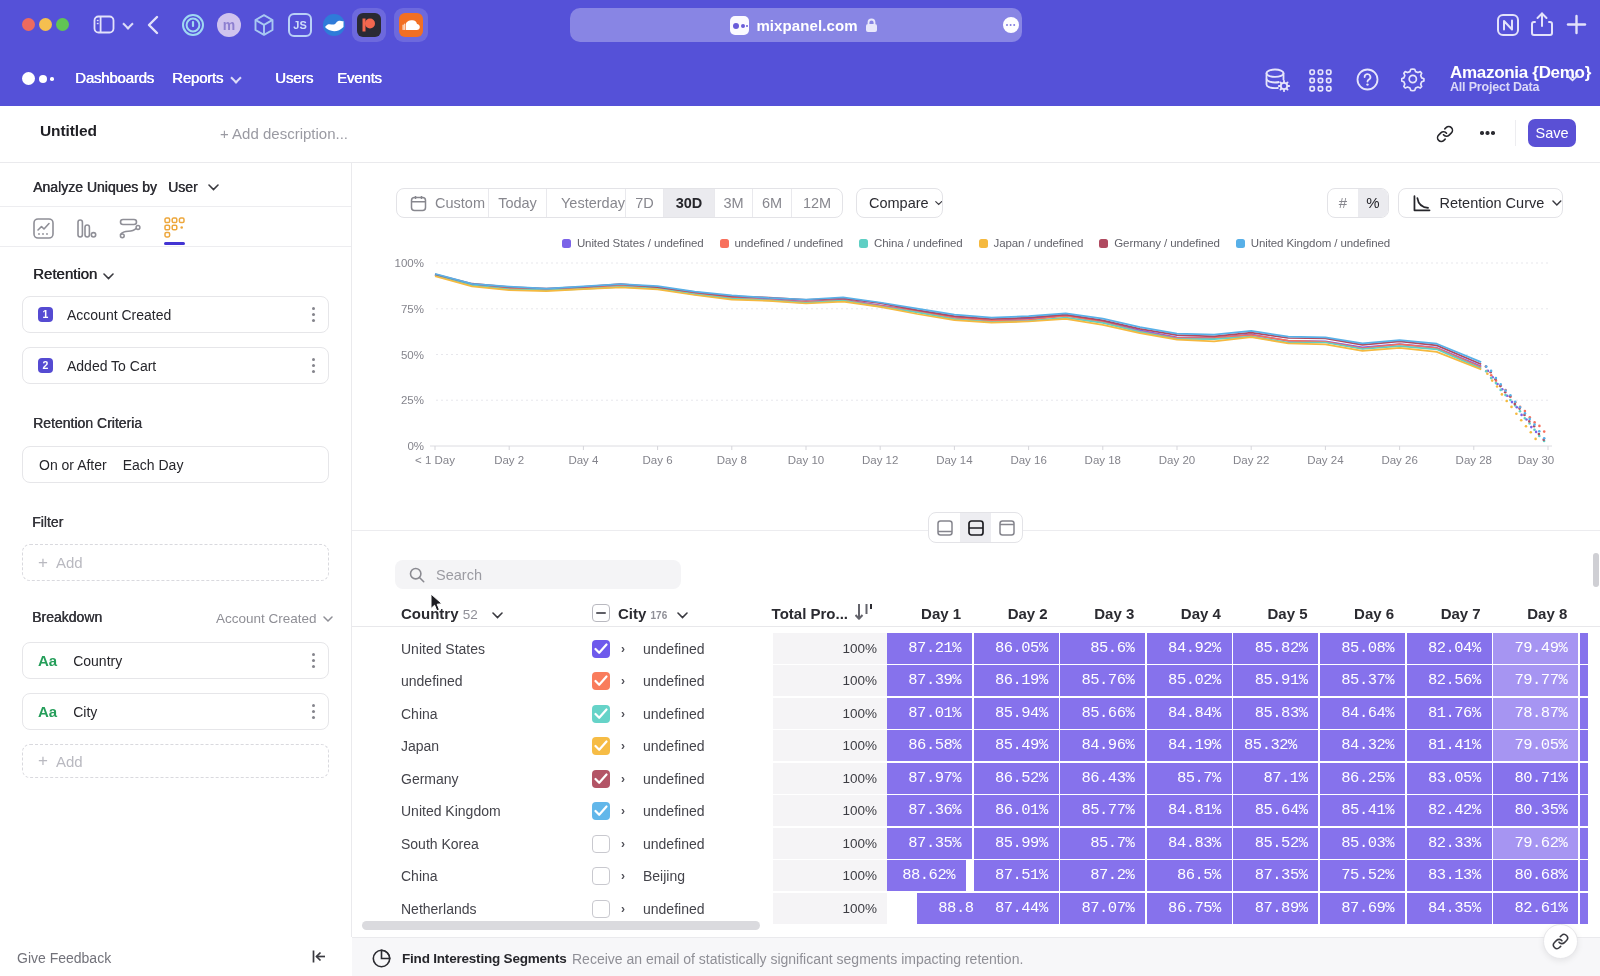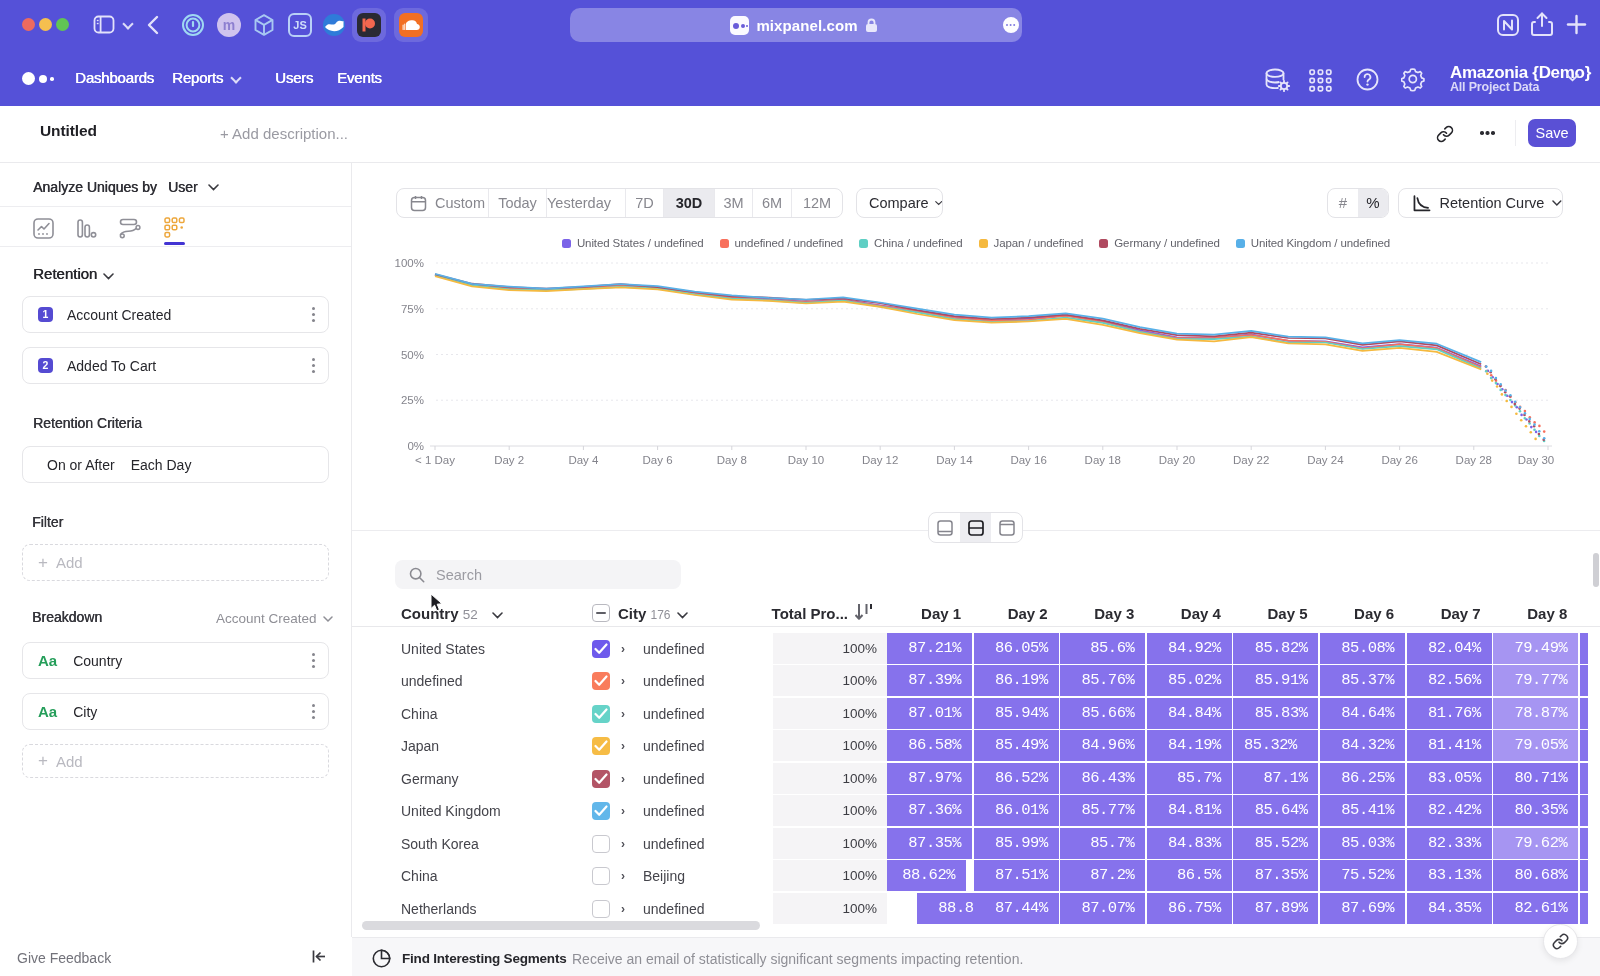--- a/index.html
+++ b/index.html
@@ -254,21 +254,21 @@
       <span style="margin-left:14px;font-size:14px;color:#26262b;">Account Created</span>
       <div class="vdots"></div>
     </div>
   <div class="sb-card" style="top:184px;">
       <div class="badge">2</div>
       <span style="margin-left:14px;font-size:14px;color:#26262b;">Added To Cart</span>
       <div class="vdots"></div>
     </div>
   <div class="abs sb-label" style="left:33px;top:252px;">Retention Criteria</div>
   <div class="sb-card" style="top:283px;">
-      <span style="margin-left:24px;font-size:14px;color:#26262b;">On or After</span>
+      <span style="margin-left:16px;font-size:14px;color:#26262b;">On or After</span>
       <span style="margin-left:16px;font-size:14px;color:#26262b;">Each Day</span>
     </div>
   <div class="abs sb-label" style="left:32px;top:351px;">Filter</div>
   <div class="sb-dash" style="top:381px;">
       <span style="margin-left:15px;font-size:17px;">+</span>
       <span style="margin-left:8px;">Add</span>
     </div>
   <div class="abs sb-label" style="left:32px;top:446px;">Breakdown</div>
   <div class="abs" style="left:216px;top:448px;font-size:13.5px;color:#8f8f96;">Account Created</div>
   <svg class="abs" style="left:323px;top:453px;" width="10" height="7" viewBox="0 0 10 7">
@@ -301,21 +301,21 @@
 <svg style="margin-left:13px;" width="17" height="17" viewBox="0 0 17 17">
         <rect x="1.5" y="2.5" width="14" height="13" rx="3" fill="none" stroke="#87878e" stroke-width="1.5"></rect>
         <line x1="1.5" y1="6.8" x2="15.5" y2="6.8" stroke="#87878e" stroke-width="1.5"></line>
         <line x1="5.5" y1="1" x2="5.5" y2="4" stroke="#87878e" stroke-width="1.5"></line>
         <line x1="11.5" y1="1" x2="11.5" y2="4" stroke="#87878e" stroke-width="1.5"></line>
       </svg>
 <span class="it" style="width:61px;padding:0 0 0 8px;">Custom</span>
       <span class="sep"></span>
 <span class="it" style="width:57px;padding:0;text-align:center;">Today</span>
       <span class="sep"></span>
-<span class="it" style="width:78px;padding:0;text-align:left;">Yesterday</span>
+<span class="it" style="width:78px;padding:0;text-align:right;">Yesterday</span>
       <span class="sep"></span>
 <span class="it" style="width:37px;padding:0;text-align:center;">7D</span>
       <span class="sep"></span>
 <span class="it" style="width:50px;padding:0;text-align:center;background:#ebebef;color:#26262b;font-weight:700;">30D</span>
       <span class="sep"></span>
 <span class="it" style="width:37px;padding:0;text-align:center;">3M</span>
       <span class="sep"></span>
 <span class="it" style="width:38px;padding:0;text-align:center;">6M</span>
       <span class="sep"></span>
 <span class="it" style="width:50px;padding:0;text-align:center;">12M</span>
@@ -499,21 +499,21 @@
         <line x1="10.7" y1="10.7" x2="14.7" y2="14.7" stroke="#8a8a91" stroke-width="1.6" stroke-linecap="round"></line>
       </svg>
       <span style="margin-left:11px;">Search</span>
     </div>
 <div class="th" style="left:49px;top:442px;">Country <span class="gray" style="font-size:13.5px;">52</span></div>
 <svg class="abs" style="left:140px;top:449px;" width="11" height="7" viewBox="0 0 11 7">
       <polyline points="1,1 5.5,5.5 10,1" fill="none" stroke="#3a3a40" stroke-width="1.6" stroke-linecap="round"></polyline>
     </svg>
 <div class="abs" style="left:240px;top:441px;width:18px;height:18px;border:1.5px solid #b9b9c0;border-radius:4px;background:#fff;"></div>
 <div class="abs" style="left:244px;top:448.5px;width:10px;height:2.5px;background:#5f5f66;border-radius:1px;"></div>
-<div class="th" style="left:266px;top:442px;">City <span class="gray" style="font-size:12px;">176</span></div>
+<div class="th" style="left:266px;top:442px;">City <span class="gray" style="font-size:10px;font-weight:bold;">176</span></div>
 <svg class="abs" style="left:325px;top:449px;" width="11" height="7" viewBox="0 0 11 7">
       <polyline points="1,1 5.5,5.5 10,1" fill="none" stroke="#3a3a40" stroke-width="1.6" stroke-linecap="round"></polyline>
     </svg>
 <div class="th" style="left:356px;top:442px;width:140px;text-align:right;font-weight:700;">Total Pro...</div>
 <svg class="abs" style="left:503px;top:440px;" width="18" height="20" viewBox="0 0 18 20">
       <line x1="4" y1="1" x2="4" y2="15" stroke="#63636b" stroke-width="2"></line>
       <polyline points="0.5,12 4,15.8 7.5,12" fill="none" stroke="#63636b" stroke-width="2" stroke-linejoin="round"></polyline>
       <line x1="11.5" y1="1" x2="11.5" y2="11" stroke="#63636b" stroke-width="2"></line>
       <line x1="16" y1="1" x2="16" y2="6" stroke="#2b2b31" stroke-width="2"></line>
     </svg>

